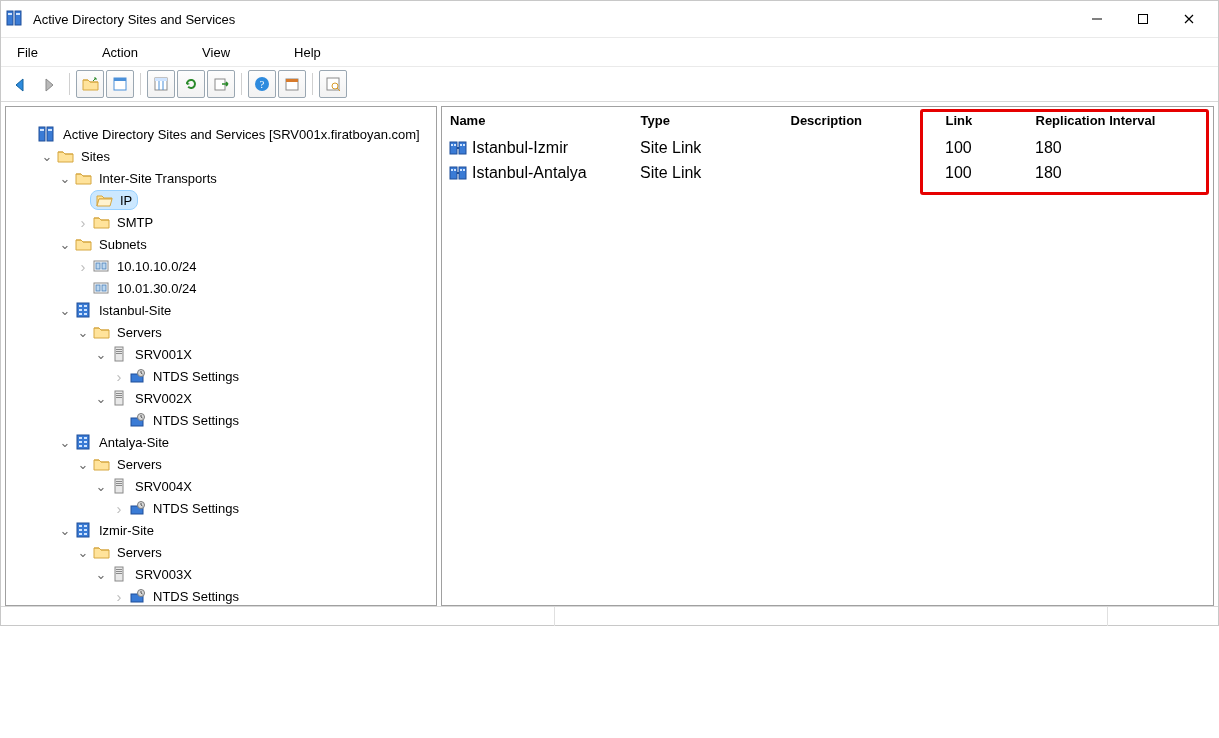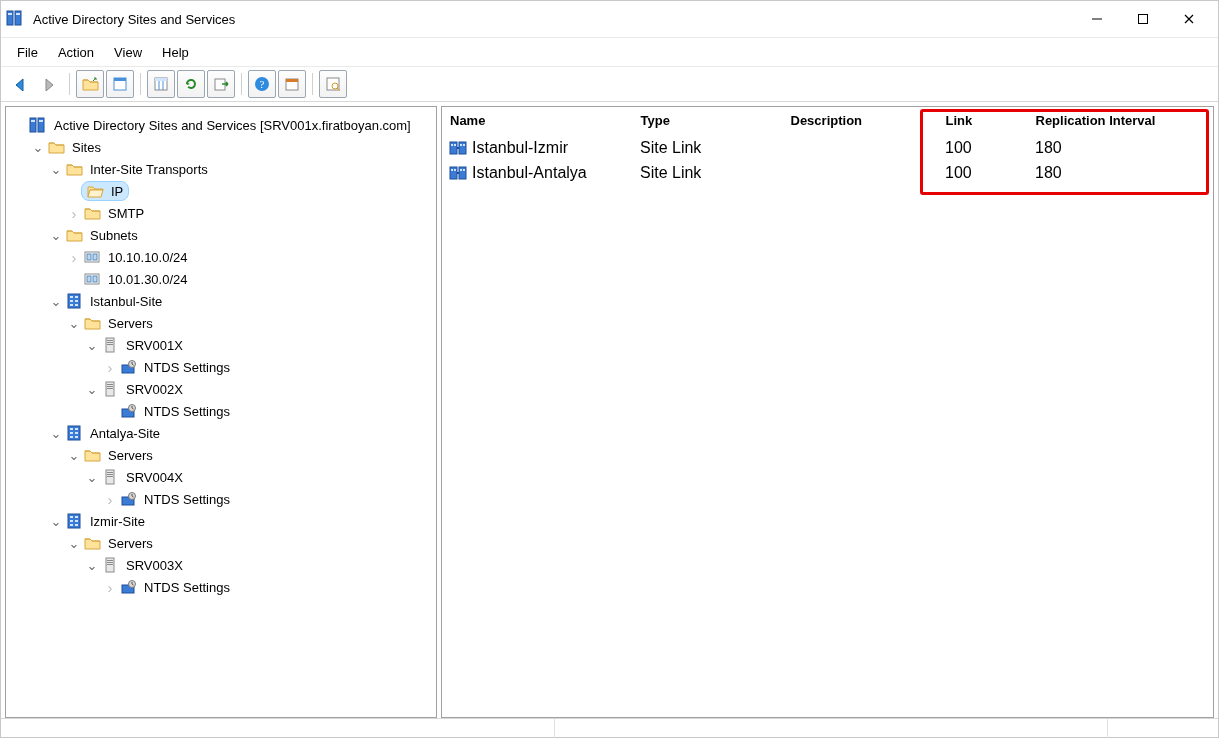--- a/index.html
+++ b/index.html
@@ -6,46 +6,46 @@
     --win-border:#c8c8c8;
     --panel-border:#a0a0a0;
     --highlight-bg:#cce8ff;
     --highlight-border:#99d1ff;
     --red:#e60000;
     --text:#000;
     --toolbar-bg:#ffffff;
     --folder:#f0c36d;
   }
   html,body{margin:0;padding:0;font-family:"Segoe UI",Tahoma,sans-serif;font-size:13px;color:var(--text);background:#fff;}
-  .window{width:1219px;height:738px;box-sizing:border-box;border:1px solid var(--win-border);position:relative;background:#fff;}
+  .window{width:1219px;height:626px;box-sizing:border-box;border:1px solid var(--win-border);position:relative;background:#fff;}
   
   .titlebar{height:36px;display:flex;align-items:center;padding:0 6px;border-bottom:1px solid #eaeaea;}
   .titlebar .title-icon{width:18px;height:18px;margin-right:8px;}
   .titlebar .title-text{font-size:13px;flex:1;}
   .win-controls{display:flex;align-items:center;height:100%;}
   .win-controls .wc{width:46px;height:30px;display:flex;align-items:center;justify-content:center;}
   
-  .menubar{height:24px;display:flex;align-items:center;padding:2px 6px;border-bottom:1px solid #eaeaea;}
+  .menubar{height:24px;display:flex;align-items:center;padding:2px 6px;border-bottom:1px solid #eaeaea;gap:44px;}
   .menubar .menu-item{padding:2px 10px;font-size:13px;}
   
   .toolbar{height:34px;display:flex;align-items:center;padding:0 4px;border-bottom:1px solid #d8d8d8;gap:2px;}
   .toolbar .sep{width:1px;height:22px;background:#d0d0d0;margin:0 4px;}
   .tbtn{width:26px;height:26px;border:1px solid transparent;display:flex;align-items:center;justify-content:center;border-radius:2px;}
   .tbtn.framed{border-color:#9aa7b2;background:linear-gradient(#fdfdfd,#f2f2f2);}
   .tbtn svg{display:block;}
   
   .main{display:flex;height:calc(100% - 36px - 24px - 34px - 26px);}
   .tree-panel{width:432px;border:1px solid var(--panel-border);margin:4px 2px 0 4px;overflow:auto;padding:4px 0 4px 2px;box-sizing:border-box;}
   .list-panel{flex:1;border:1px solid var(--panel-border);margin:4px 4px 0 2px;overflow:auto;position:relative;box-sizing:border-box;}
   
   .statusbar{height:22px;border-top:1px solid #d8d8d8;display:flex;}
   .statusbar .cell{flex:1;border-right:1px solid #e0e0e0;}
   .statusbar .cell:last-child{border-right:none;flex:0 0 110px;}
   
-  .tree{list-style:none;margin:3px;padding:0;}
+  .tree{list-style:none;margin:12px;padding:0;}
   .tree ul{list-style:none;margin:0;padding:0 0 0 18px;}
   .node{display:flex;align-items:center;height:22px;padding:0 2px;}
   .node .tw{width:14px;height:14px;display:flex;align-items:center;justify-content:center;flex:none;color:#6a6a6a;font-size:13px;}
   .node .tw.leaf{color:#bdbdbd;font-size:15px;}
   .node .ico{width:18px;height:18px;margin:0 4px 0 2px;flex:none;display:flex;align-items:center;justify-content:center;}
   .node .lbl{white-space:nowrap;padding:1px 3px;}
   .node.selected .lbl-wrap{background:var(--highlight-bg);border:1px solid var(--highlight-border);padding:0 2px;border-radius:8px;display:inline-flex;align-items:center;}
   .lbl-wrap{display:inline-flex;align-items:center;}
   
   table.details{width:100%;border-collapse:collapse;table-layout:fixed;}

